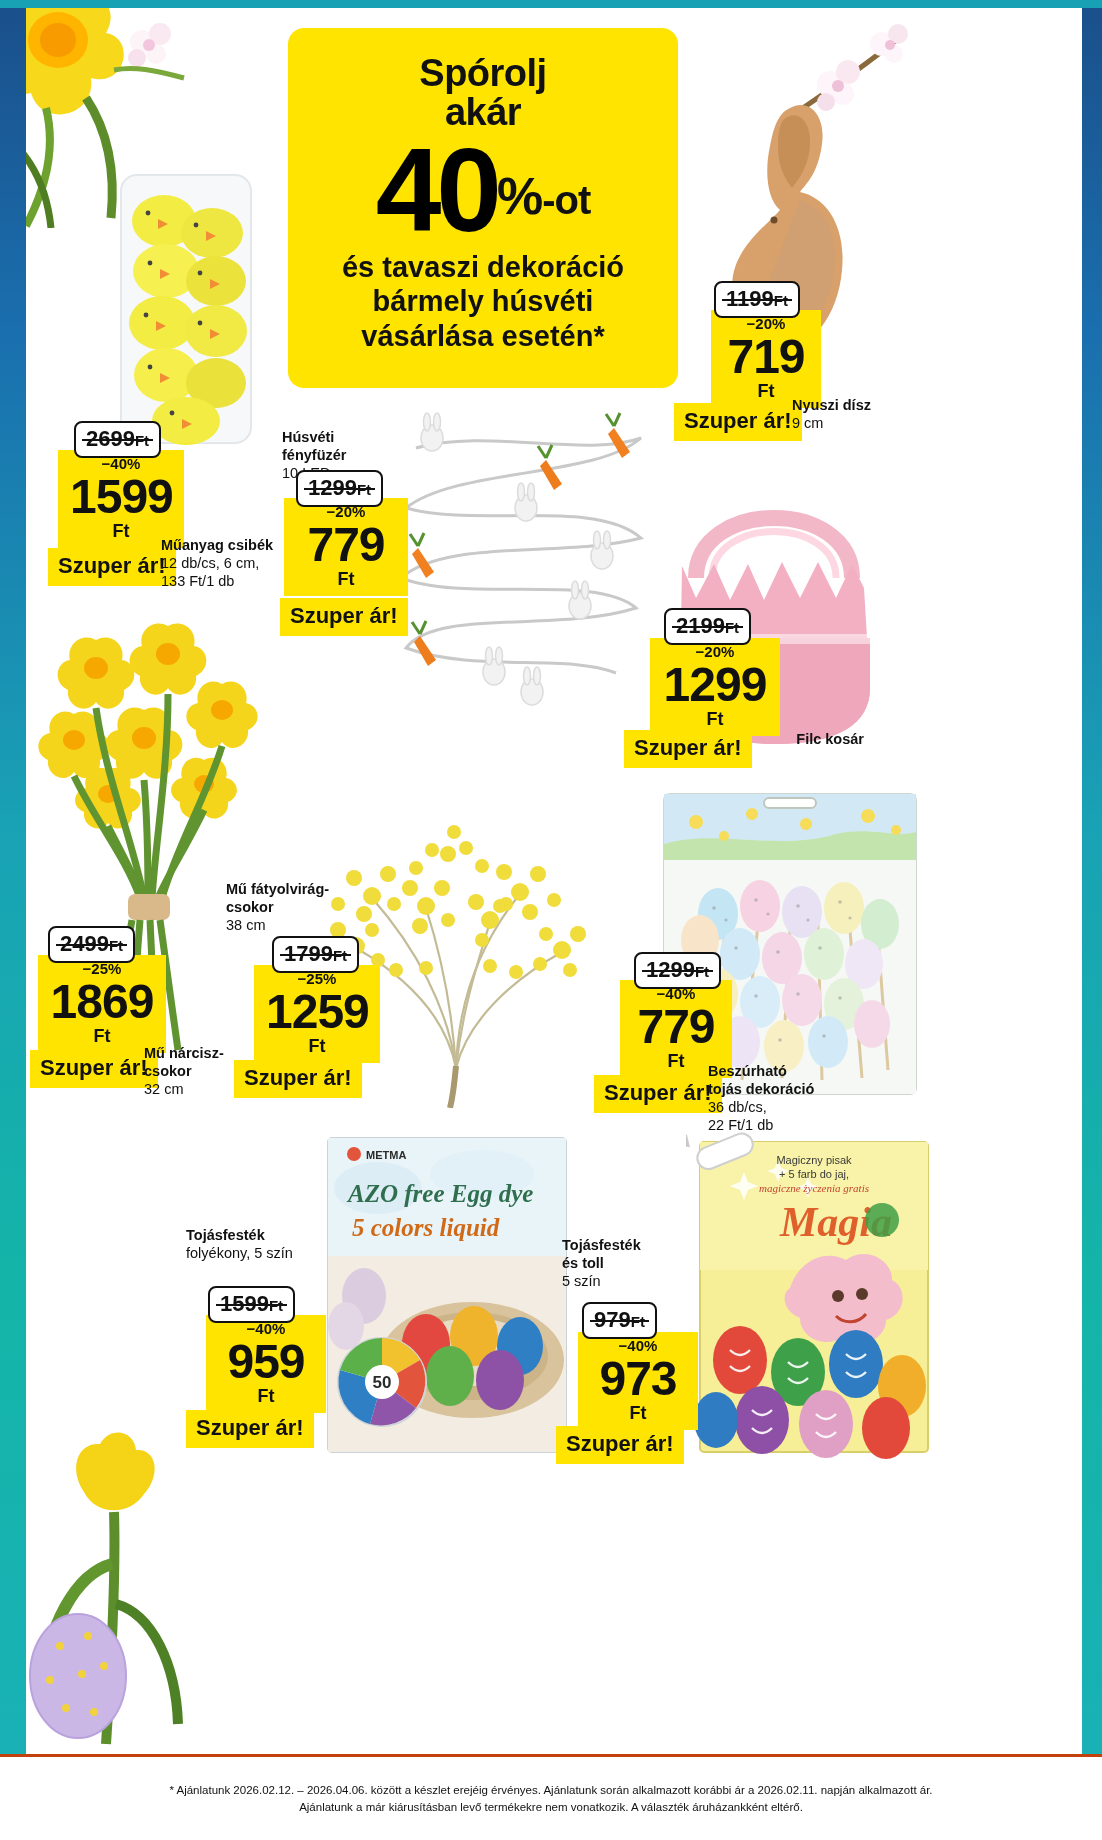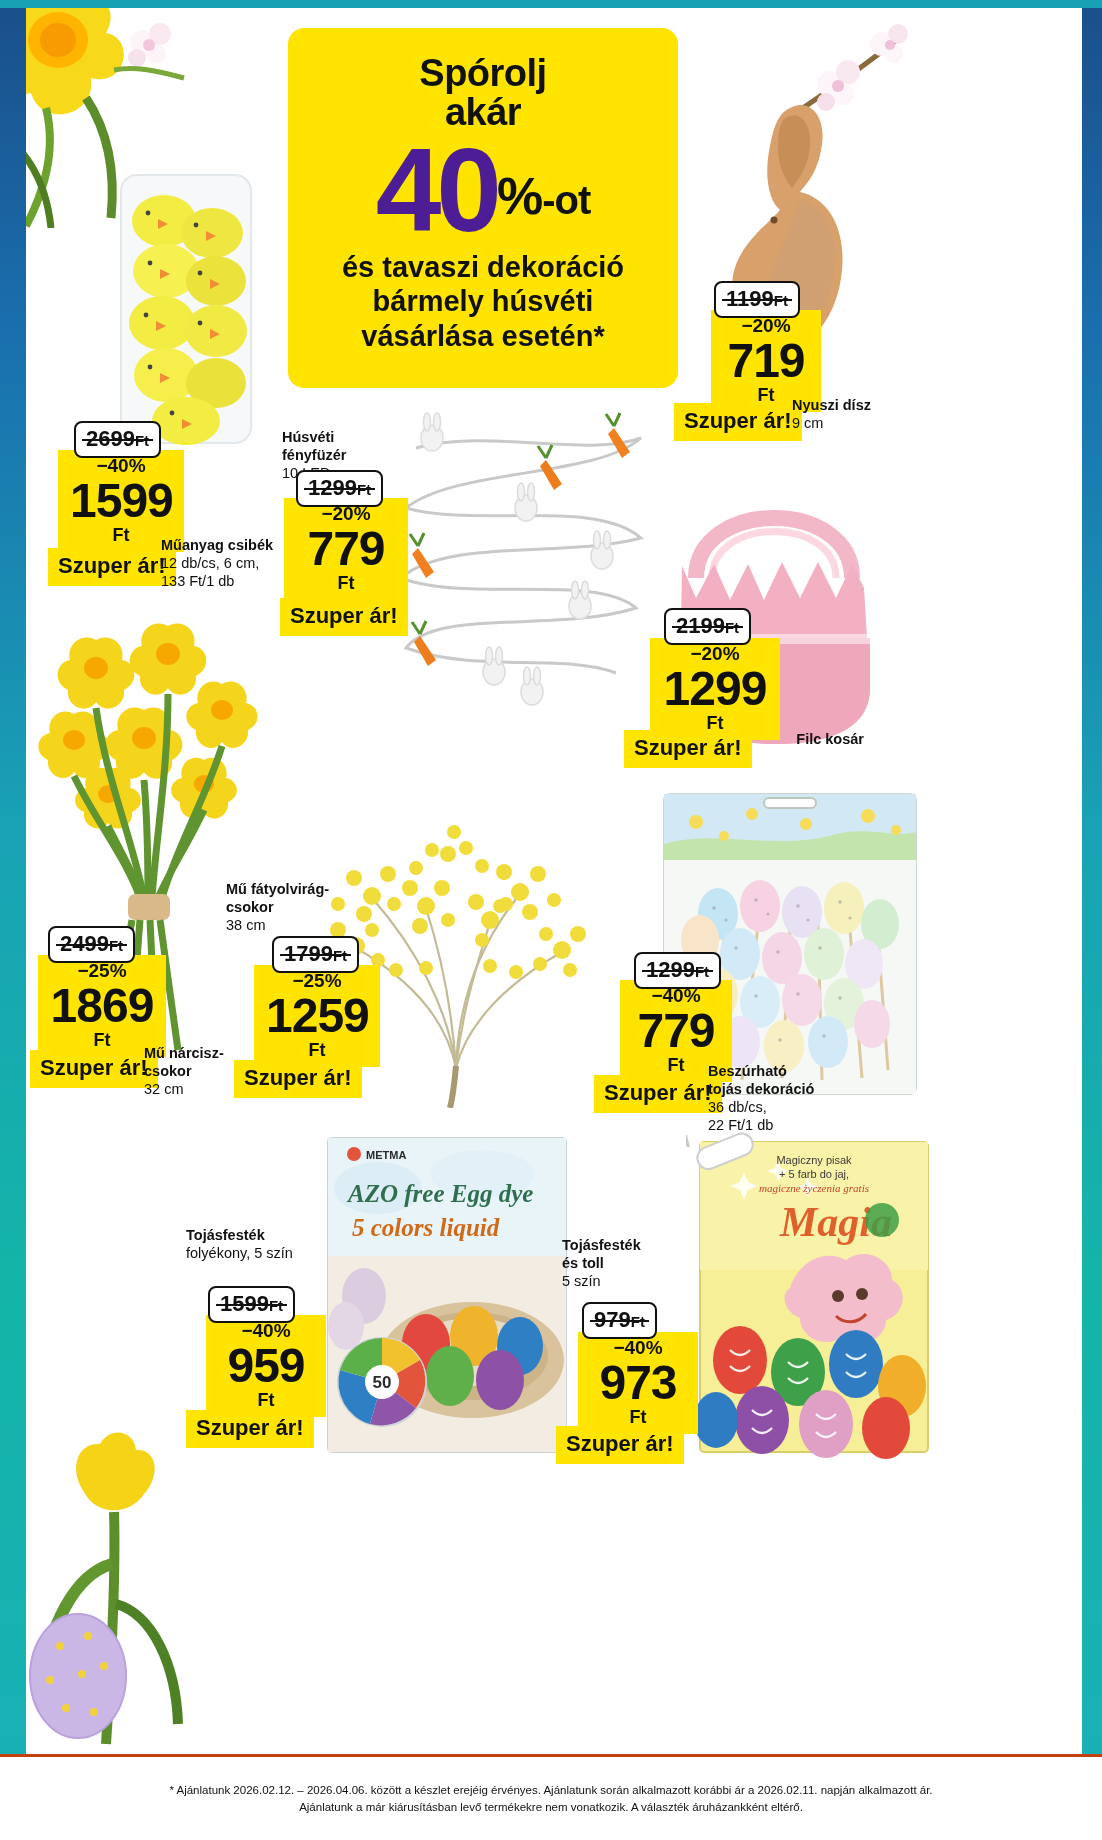--- a/index.html
+++ b/index.html
@@ -64,21 +64,21 @@
   }
   .hero-l1 {
     font-size: 38px; font-weight: bold; line-height: 1.02; color: #111;
     letter-spacing: -0.5px;
   }
   .hero-big {
     display: flex; align-items: flex-start; justify-content: center;
     margin-top: 2px;
   }
   .hero-pct-num {
-    font-size: 118px; font-weight: bold; line-height: 0.95; color: #4c1d95; letter-spacing: -5px;
+    font-size: 118px; font-weight: bold; line-height: 0.95; color: #000000; letter-spacing: -5px;
   }
   .hero-pct-sym {
     font-size: 52px; font-weight: bold; color: #111; line-height: 1; margin-top: 36px; letter-spacing: -1px;
   }
   .hero-pct-suffix {
     font-size: 40px; font-weight: bold; color: #111; line-height: 1; margin-top: 46px; letter-spacing: -1px;
   }
   .hero-l3 {
     font-size: 29px; font-weight: bold; color: #111; line-height: 1.2; margin-top: 4px;
   }
@@ -109,21 +109,21 @@
 
   .pricebox {
     position: absolute;
     background: #ffe400;
     padding: 6px 12px 8px 12px;
     text-align: center;
     z-index: 5;
     line-height: 1;
   }
   .pricebox .disc {
-    font-size: 19px; font-weight: bold; color: #111; margin-bottom: 2px;
+    font-size: 15px; font-weight: bold; color: #111; margin-bottom: 2px;
   }
   .pricebox .amount {
     font-size: 48px; font-weight: bold; color: #111; letter-spacing: -1px;
   }
   .pricebox .cur {
     font-size: 18px; font-weight: bold; color: #111; margin-top: 1px;
   }
   .superbadge {
     position: absolute;
     background: #ffe400;

